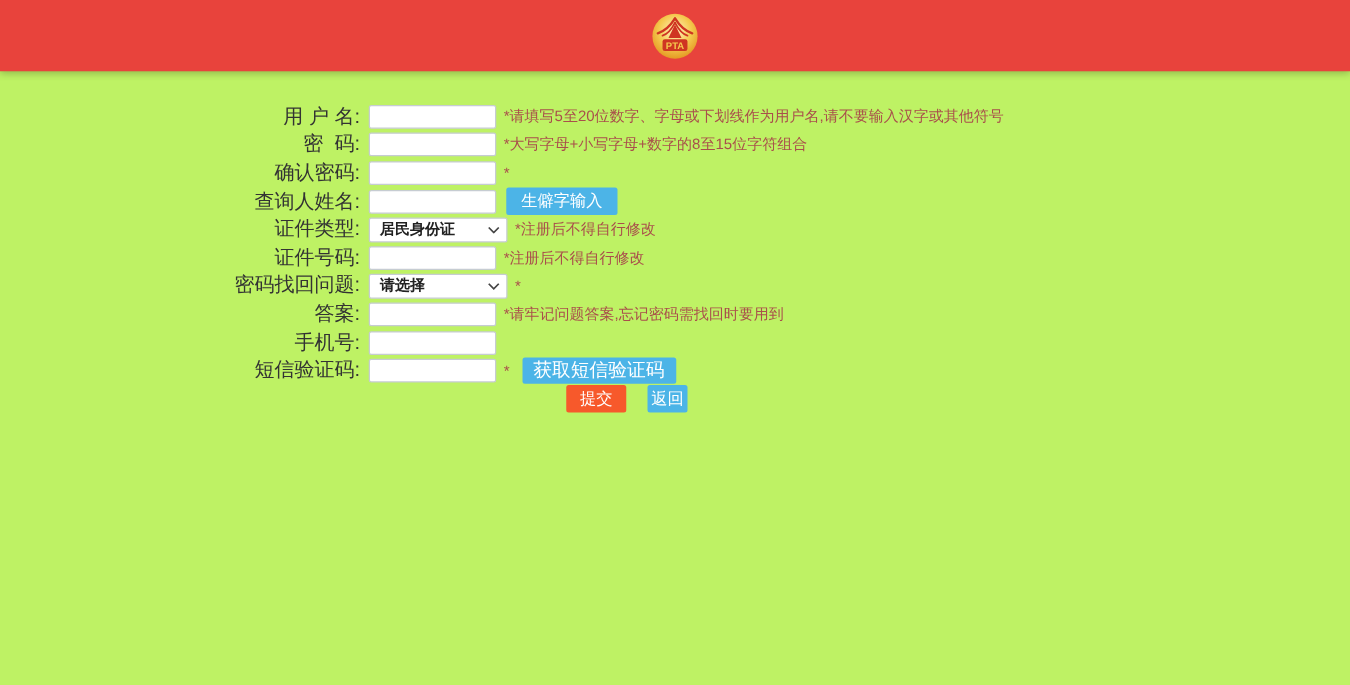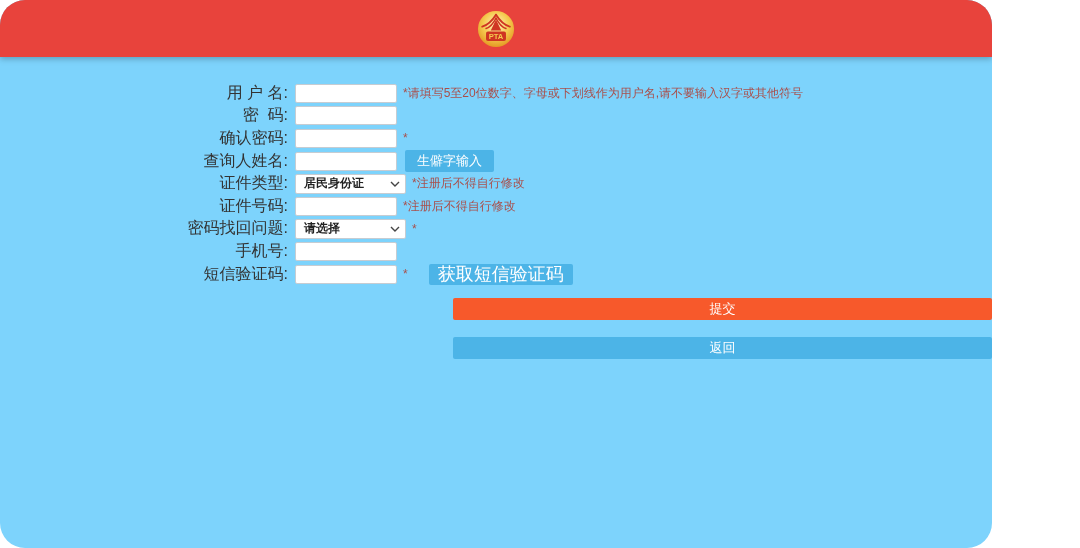--- a/index.html
+++ b/index.html
@@ -1,18 +1,18 @@
 <!DOCTYPE html>
 <html><head>
 <meta charset="utf-8">
 <style>
   * { margin:0; padding:0; box-sizing:border-box; }
   html,body { background:#fff; }
   body { font-family:"Liberation Sans","DejaVu Sans",sans-serif; }
-  .page { position:relative; width:992px; height:548px; background:#7dd3fc; overflow:hidden;border-radius:25px; }
+  .page { position:relative; width:1080px; height:548px; background:#bef264; overflow:hidden; }
 
   .header {
     height:57px; background:#e8433c;
     display:flex; align-items:center; justify-content:center; gap:10px;
     box-shadow:0 2px 6px rgba(0,0,0,0.25);
   }
   .logo { width:38px; height:38px; display:block; }
   .title { color:#ffffff; font-size:17px; font-weight:bold; letter-spacing:1px; }
 
   .form { padding-left:158px; margin-top:25px; }
@@ -32,22 +32,22 @@
   }
   .select .sel-val { font-size:12px; font-weight:bold; color:#222; }
   .hint { color:#a94f4b; font-size:12px; margin-left:6px; white-space:nowrap; }
   .btn {
     display:inline-flex; align-items:center; justify-content:center;
     border:none; border-radius:2px; color:#fff; font-size:13px; cursor:pointer;
     font-family:"Liberation Sans","DejaVu Sans",sans-serif;
   }
   .btn-blue { background:#4cb4e7; }
   .btn-rare { height:22px; padding:0 12px; margin-left:8px; }
-  .btn-sms { height:21px; padding:0 9px; margin-left:21px; font-size:18px; }
-  .actions { margin-top:13px; padding-left:295px; display:flex; gap:17px;flex-direction:column; }
+  .btn-sms { height:21px; padding:0 9px; margin-left:10px; font-size:15px; }
+  .actions { padding-left:295px; display:flex; gap:17px; }
   .btn-submit { background:#f7592b; height:22px; padding:0 11px; }
   .btn-back { background:#4cb4e7; height:22px; padding:0 3px; }
 </style>
 </head>
 <body>
 
 <div class="page">
 
   <div class="header">
     <svg class="logo" viewBox="0 0 40 40">
@@ -73,20 +73,21 @@
 
     <div class="row">
       <span class="label">用 户 名:</span>
       <input class="txt" type="text" style="">
       <span class="hint">*请填写5至20位数字、字母或下划线作为用户名,请不要输入汉字或其他符号</span>
     </div>
 
     <div class="row">
       <span class="label">密  码:</span>
       <input class="txt" type="password" style="">
+      <span class="hint">*大写字母+小写字母+数字的8至15位字符组合</span>
     </div>
 
     <div class="row">
       <span class="label">确认密码:</span>
       <input class="txt" type="password" style="">
       <span class="hint">*</span>
     </div>
 
     <div class="row">
       <span class="label">查询人姓名:</span>
@@ -115,20 +116,25 @@
       <span class="label">密码找回问题:</span>
       <div class="select">
         <span class="sel-val">请选择</span>
         <svg width="10" height="6" viewBox="0 0 10 6">
           <path d="M1 1 L5 5 L9 1" stroke="#444" stroke-width="1.4" fill="none"></path>
         </svg>
       </div>
       <span class="hint">*</span>
     </div>
 
+    <div class="row">
+      <span class="label">答案:</span>
+      <input class="txt" type="text" style="">
+      <span class="hint">*请牢记问题答案,忘记密码需找回时要用到</span>
+    </div>
 
 
     <div class="row">
       <span class="label">手机号:</span>
       <input class="txt" type="text" style="">
     </div>
 
     <div class="row">
       <span class="label">短信验证码:</span>
       <input class="txt" type="text" style="">

